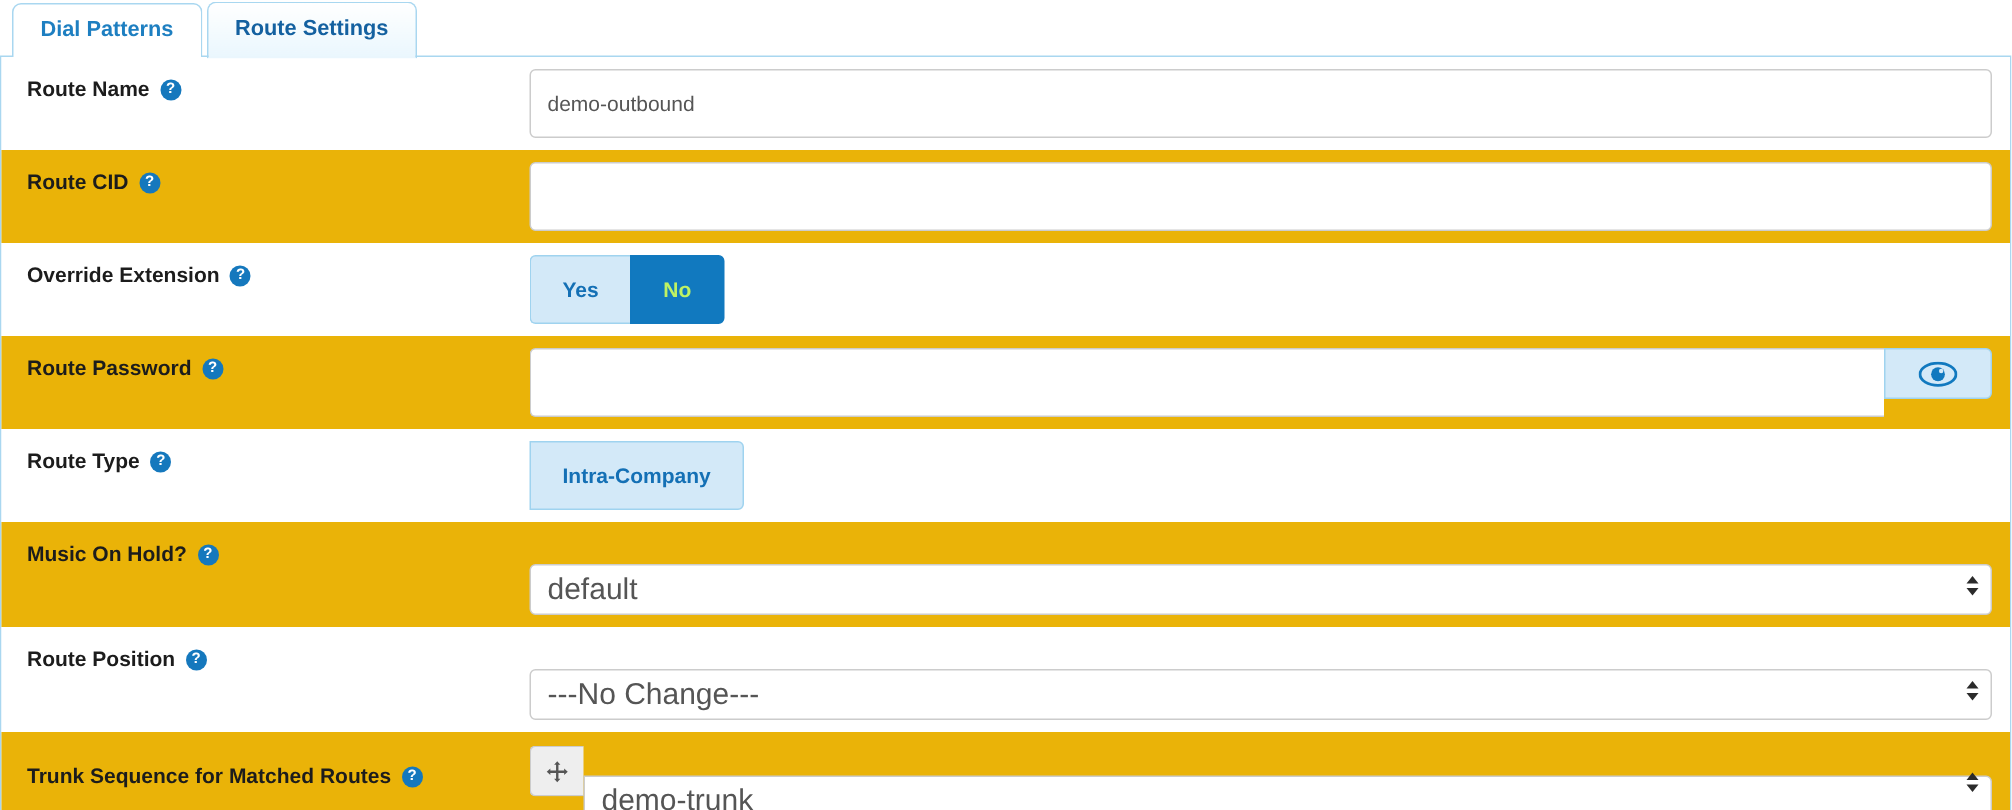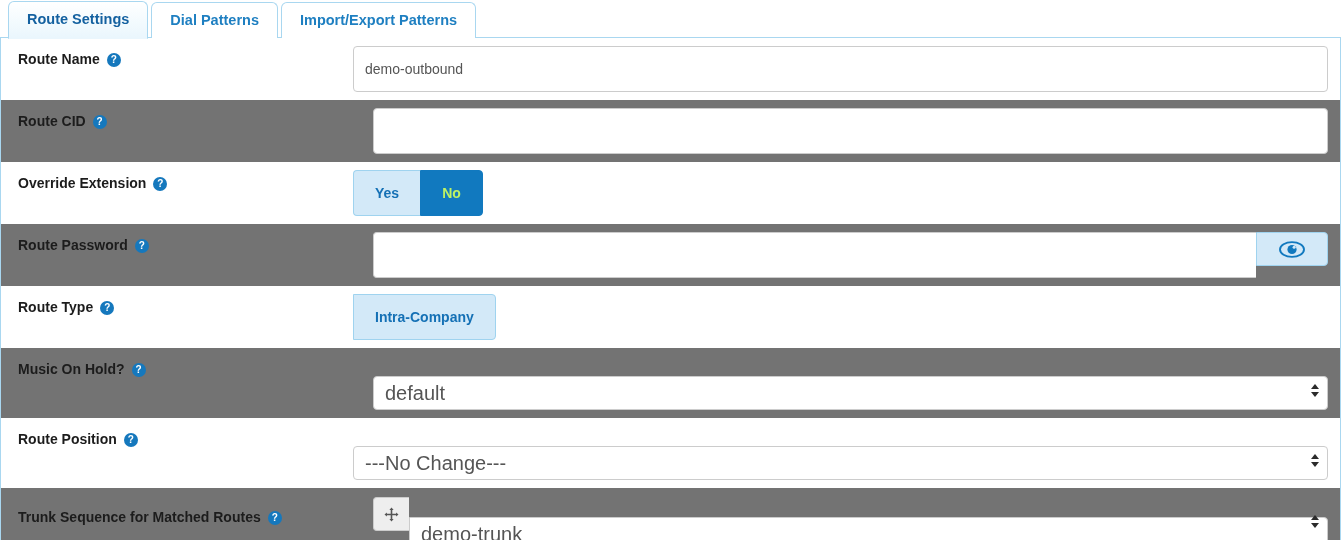--- a/index.html
+++ b/index.html
@@ -63,21 +63,21 @@
   }
 
   
   .row {
     display: flex;
     align-items: flex-start;
     background: #ffffff;
     box-sizing: border-box;
     min-height: 44px;
   }
-  .row.striped { background: #737373; gap: 20px; }
+  .row.striped { background: #eab308; }
 
   .lbl-cell {
     width: 352px;
     flex: 0 0 352px;
     box-sizing: border-box;
     padding: 13px 10px 13px 17px;
     display: flex;
     align-items: center;
     gap: 7px;
   }
@@ -241,28 +241,25 @@
   .trunk-row .sel { border-radius: 0 4px 4px 0; }
 
   .row.trunk-seq .ctl-cell { padding-top: 9px; padding-bottom: 42px; }
   .row.trunk-seq .lbl-cell { padding-top: 21px; align-items: center; }
 </style>
 </head>
 <body>
 
 <div class="tabs-wrap">
   <div class="tabs">
+    <div class="tab">
+      <span>Dial Patterns</span>
+    </div>
     <div class="tab active">
       <span>Route Settings</span>
-    </div>
-    <div class="tab">
-      <span>Dial Patterns</span>
-    </div>
-    <div class="tab">
-      <span>Import/Export Patterns</span>
     </div>
   </div>
 </div>
 
 <div class="panel">
 
   <div class="row">
     <div class="lbl-cell">
       <span class="lbl-text">Route Name</span>
       <span class="help-icon">?</span>

